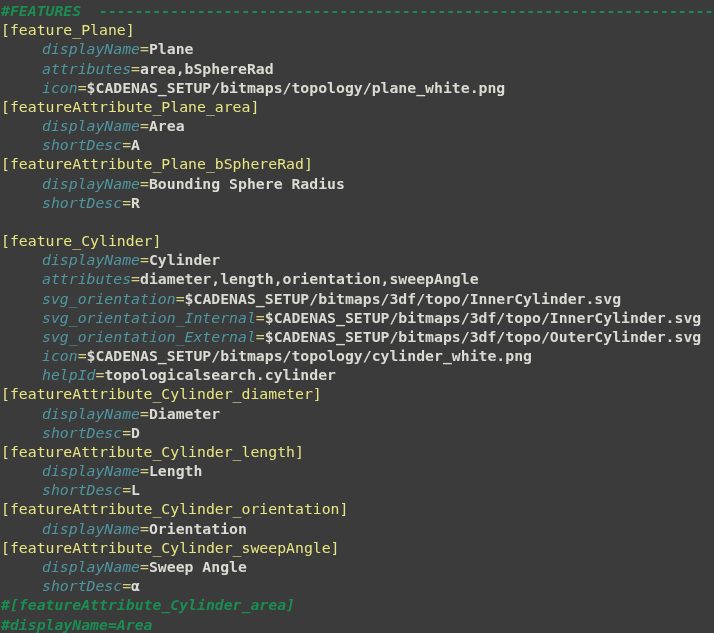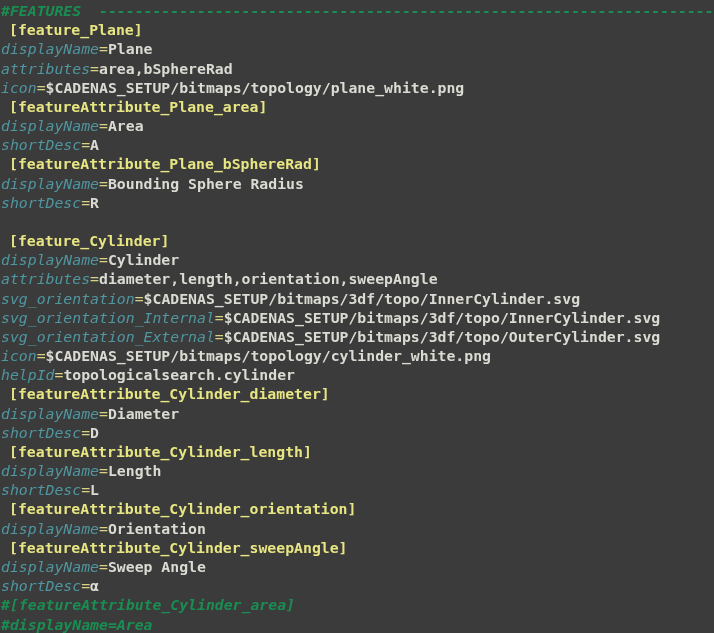--- a/index.html
+++ b/index.html
@@ -26,26 +26,26 @@
     height: 19.18px;
     overflow: hidden;
   }
   .tok-comment {
     color: var(--c-comment, #1a8e52);
     font-style: italic;
     font-weight: bold;
   }
   .tok-section {
     color: var(--c-section, #e8e682);
-    font-weight: bold;
-    padding-left: 8px;
+    font-weight: normal;
   }
   .tok-key {
     color: var(--c-key, #4f96a0);
     font-style: italic;
+    margin-left: 41px;
   }
   .tok-eq {
     color: var(--c-eq, #d8d282);
   }
   .tok-value {
     color: var(--c-value, #dbdbd3);
     font-weight: bold;
   }
 </style>
 </head>

